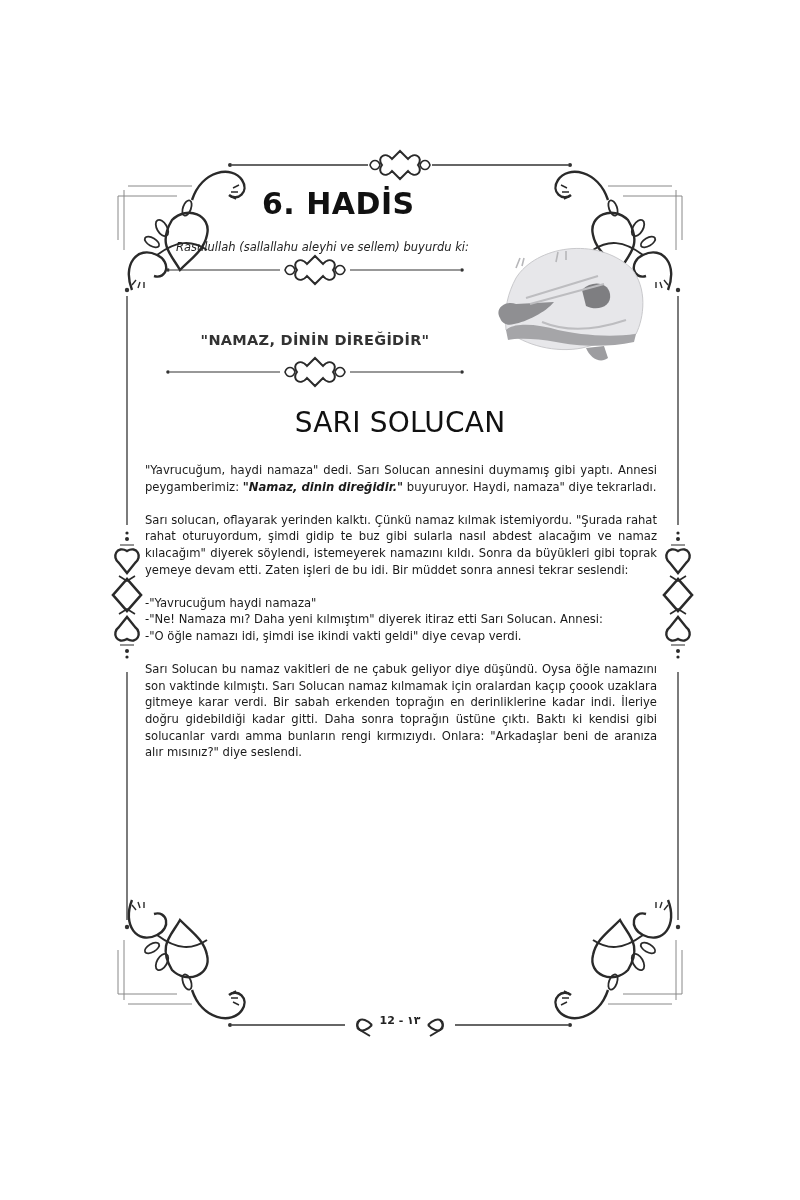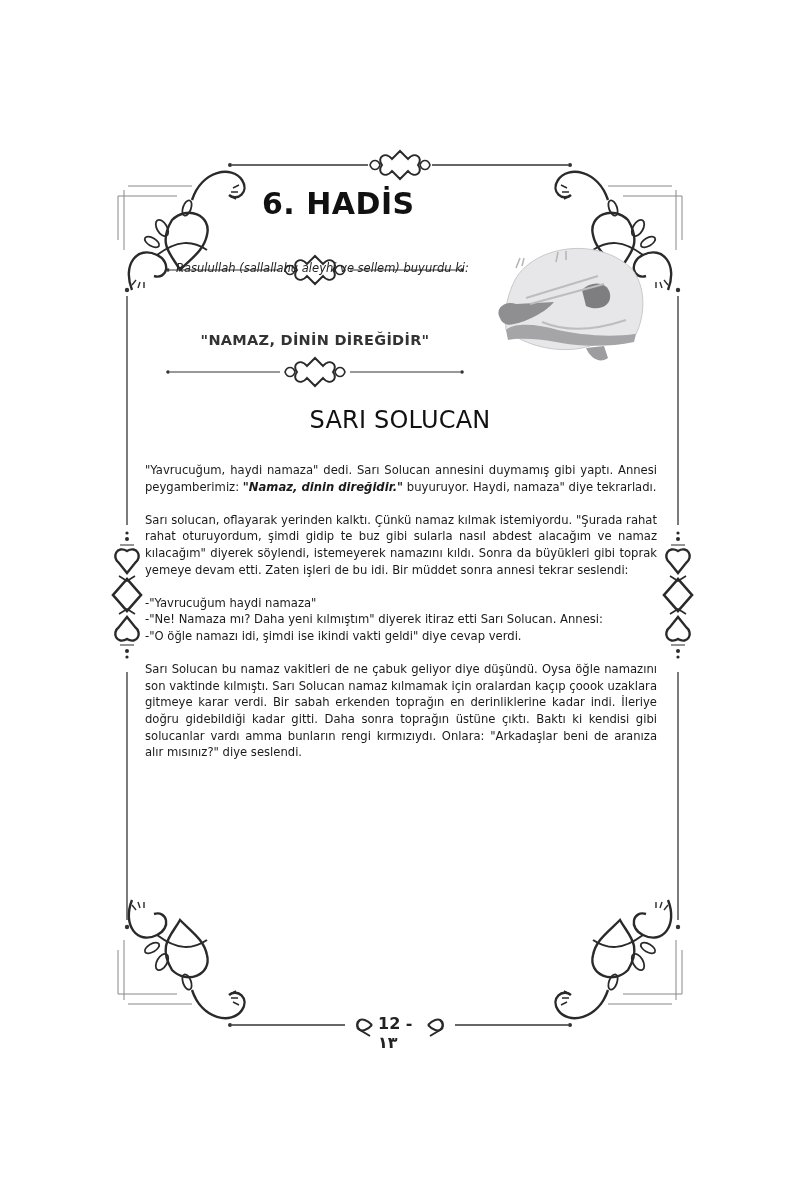--- a/index.html
+++ b/index.html
@@ -1,34 +1,34 @@
 <!DOCTYPE html>
 <html><head>
 <meta charset="utf-8">
 <style>
   html, body { margin: 0; padding: 0; background: #ffffff; }
   body { width: 800px; height: 1200px; position: relative; overflow: hidden; font-family: "DejaVu Sans", sans-serif; color: #111; }
   .page { position: absolute; left: 0; top: 0; width: 692px; height: 1200px; }
   svg.frame { position: absolute; left: 0; top: 0; width: 800px; height: 1200px; }
 
   .hadis-title { position: absolute; left: 262px; top: 186px; font-family: "DejaVu Sans", sans-serif; font-size: 30px; font-weight: bold; letter-spacing: 0.5px; color: #111; margin: 0; }
-  .intro { position: absolute; left: 176px; top: 240px; font-family: "DejaVu Sans", sans-serif; font-style: italic; font-size: 11.5px; color: #222; margin-top: 21px; }
+  .intro { position: absolute; left: 176px; top: 240px; font-family: "DejaVu Sans", sans-serif; font-style: italic; font-size: 11.5px; color: #222; }
   .arabic { position: absolute; left: 180px; top: 280px; width: 270px; text-align: center; direction: rtl; font-family: "DejaVu Serif", serif; font-size: 22px; color: #222; }
   .translation { position: absolute; left: 180px; top: 332px; width: 270px; text-align: center; font-family: "DejaVu Sans", sans-serif; font-weight: bold; font-size: 14.5px; color: #333; letter-spacing: 0.3px; }
 
   .emblem { position: absolute; left: 486px; top: 238px; width: 160px; height: 130px; }
 
-  .story-title { position: absolute; left: 0; width: 800px; top: 406px; text-align: center; font-family: "DejaVu Sans", sans-serif; font-size: 24px; font-weight: normal; color: #111; margin: 0; letter-spacing: 0.2px; }
+  .story-title { position: absolute; left: 0; width: 800px; top: 406px; text-align: center; font-family: "DejaVu Sans", sans-serif; font-size: 28px; font-weight: normal; color: #111; margin: 0; letter-spacing: 0.2px; }
 
   .body { position: absolute; left: 145px; top: 462px; width: 512px; font-family: "DejaVu Sans", sans-serif; font-size: 11.6px; line-height: 16.6px; color: #1a1a1a; }
   .body p { margin: 0 0 16.6px 0; text-align: justify; }
   .body p.tight { margin: 0; }
   .body .quote-bold { font-weight: bold; font-style: italic; }
 
-  .page-number { position: absolute; left: 378px; top: 1014px; width: 44px; font-family: "DejaVu Sans", sans-serif; font-size: 16px; font-weight: bold; color: #222; }
+  .page-number { position: absolute; left: 378px; top: 1014px; width: 44px; text-align: center; font-family: "DejaVu Sans", sans-serif; font-size: 11px; font-weight: bold; color: #222; }
 </style>
 </head>
 <body>
 
 <div class="page">
 
   <svg class="frame" viewBox="0 0 800 1200">
     <defs>
       <g id="corner">
 

